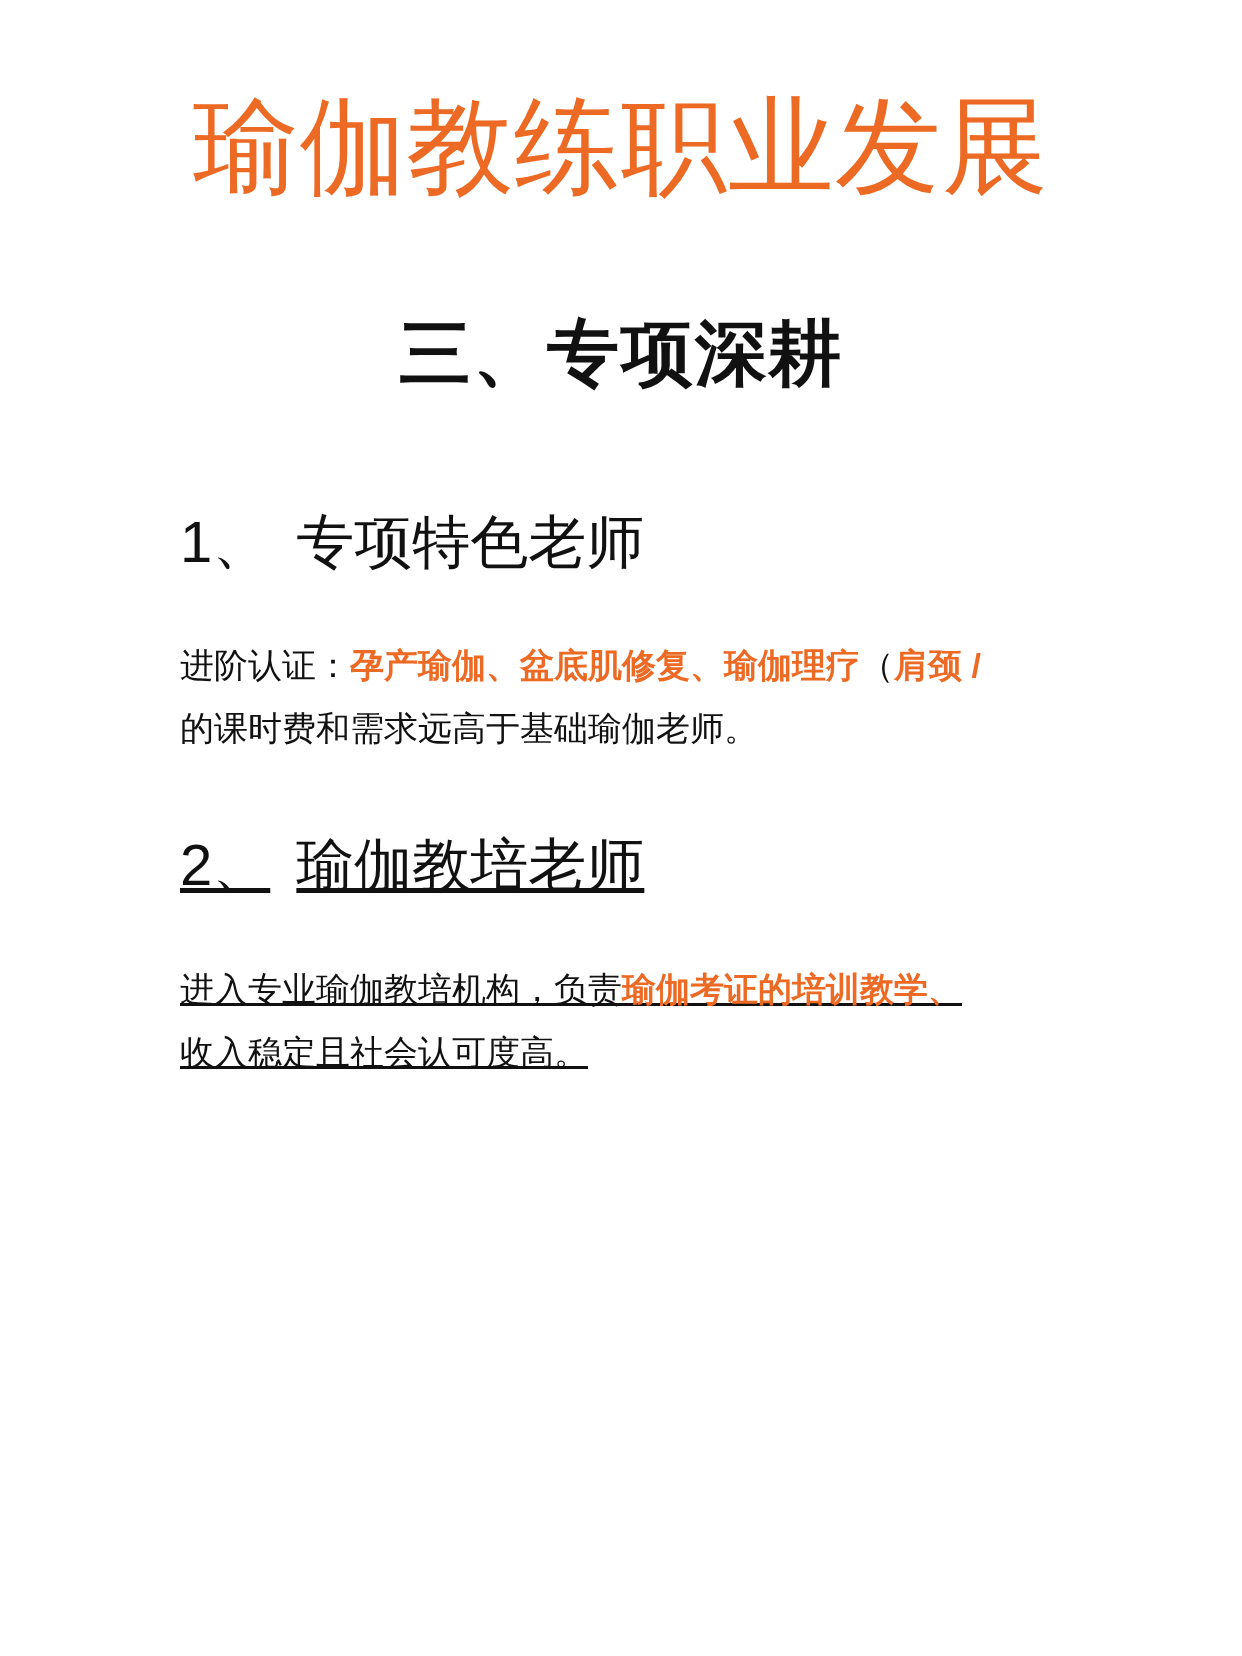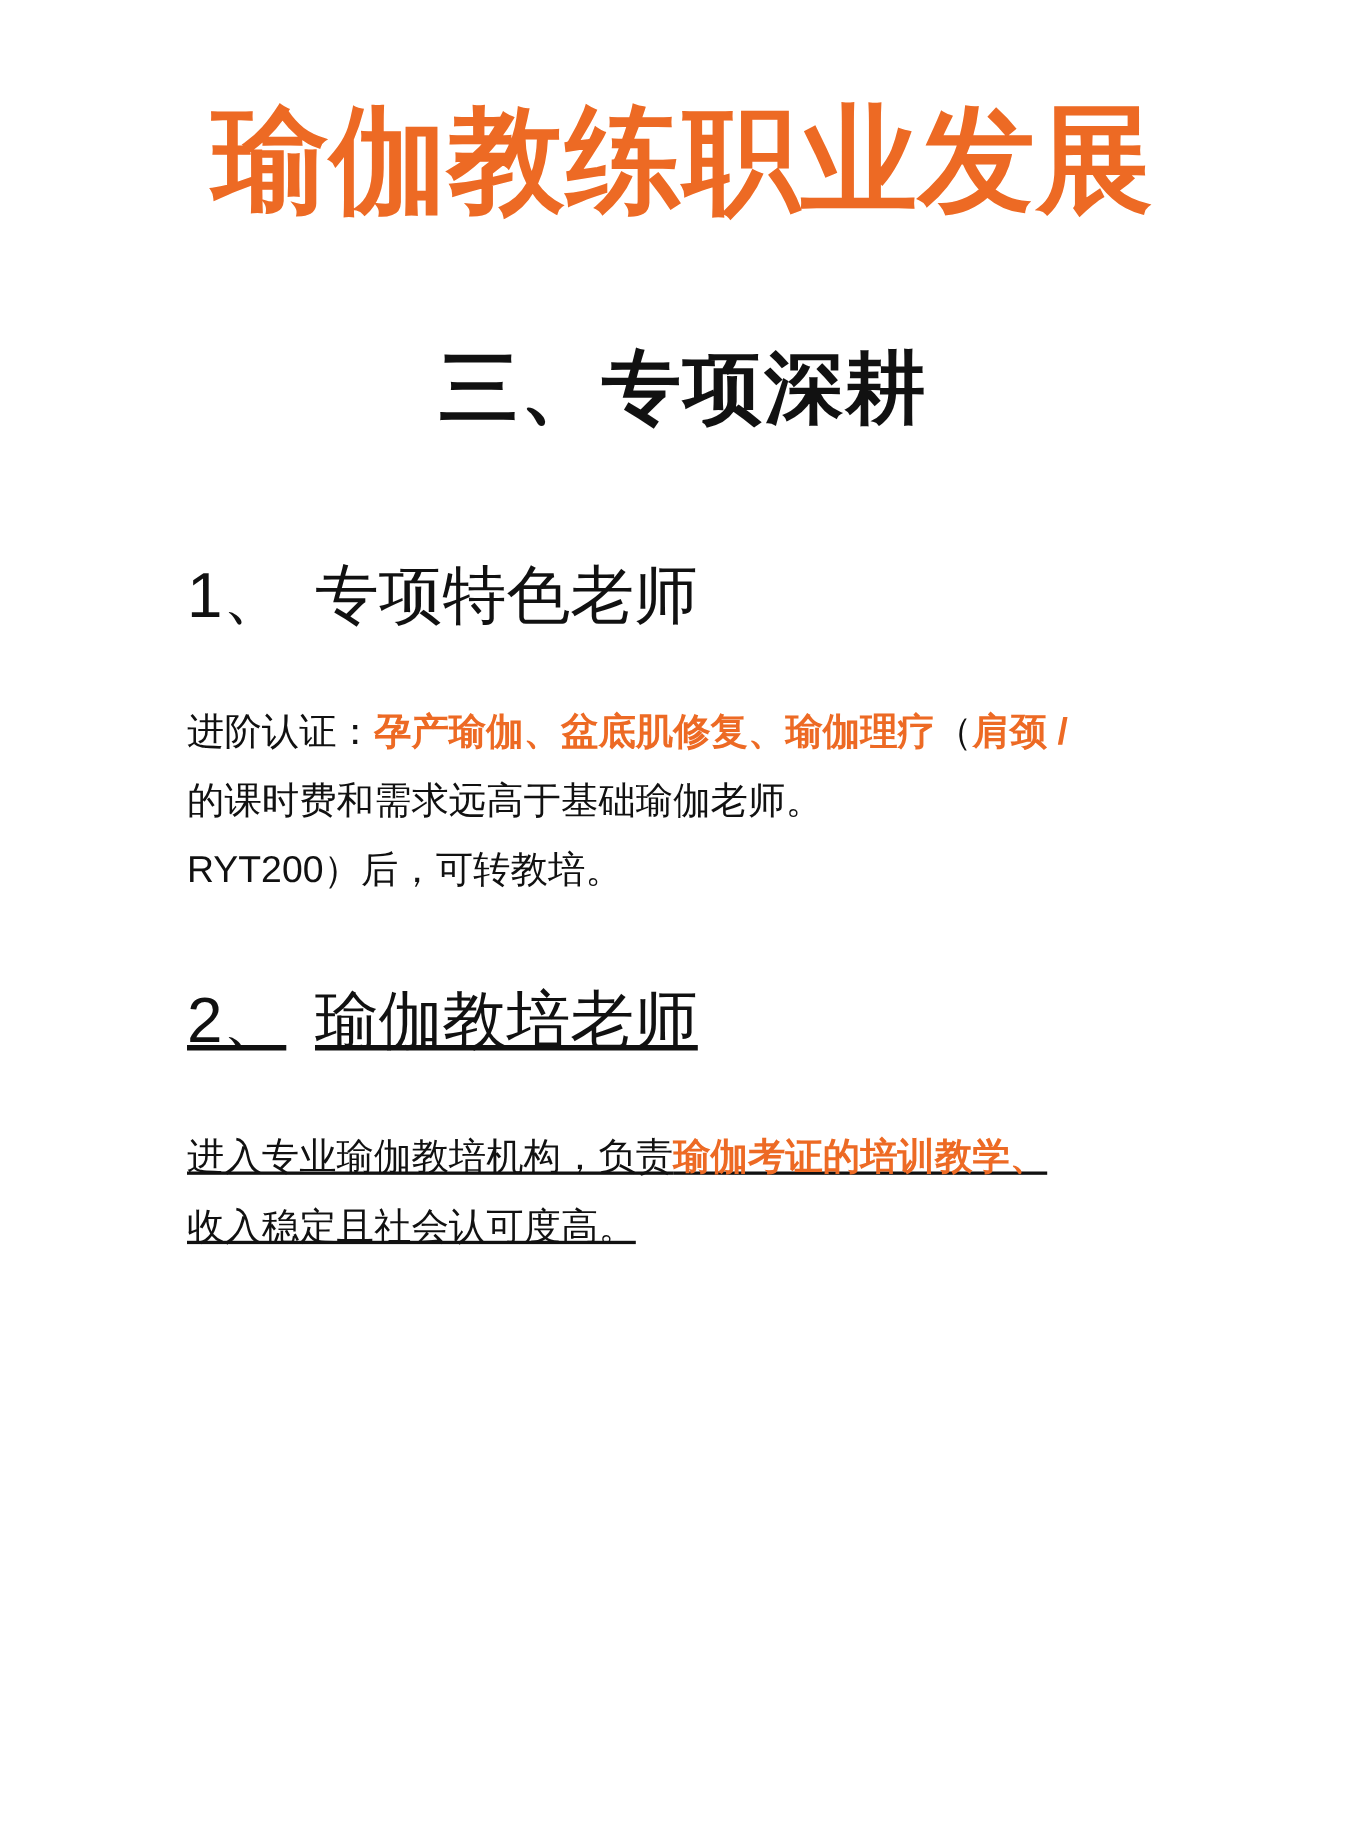--- a/index.html
+++ b/index.html
@@ -16,36 +16,36 @@
     padding: 0 170px;
     overflow: hidden;
     background: var(--background, #ffffff);
     color: var(--text, #111111);
     font-family: "Liberation Sans", sans-serif;
   }
   .title {
     margin: 83px 0 0 0;
     font-size: 106px;
     line-height: 1.2;
-    font-weight: 700;
+    font-weight: 400;
     letter-spacing: 1px;
     text-align: center;
     white-space: nowrap;
     color: var(--accent, #ED6A24);
   }
   .subtitle {
     margin: 100px 0 0 0;
     font-size: 72px;
     line-height: 1.2;
     font-weight: 900;
     letter-spacing: 2px;
     text-align: center;
     color: var(--text, #111111);
   }
-  .sec { margin: 0; }
+  .sec { margin: 10px; }
   .sec-1 { margin-top: 110px; }
   .sec-2 { margin-top: 70px; text-decoration: underline; }
   .sec-heading {
     margin: 0;
     font-size: 58px;
     line-height: 1.2;
     font-weight: 500;
     color: var(--text, #111111);
   }
   .sec-num { margin-right: 0.45em; }
@@ -74,21 +74,20 @@
 
   <h2 class="subtitle">三、专项深耕</h2>
 
   <section class="sec sec-1">
     <h3 class="sec-heading">
       <span class="sec-num">1、</span><span class="sec-label">专项特色老师</span>
     </h3>
     <p class="body-text">
         <span class="rich-line"><span>进阶认证：</span><span class="hl">孕产瑜伽、盆底肌修复、瑜伽理疗</span><span>（</span><span class="hl">肩颈 /</span></span>
         <span class="rich-line"><span>的课时费和需求远高于基础瑜伽老师。</span></span>
-        <span class="rich-line"><span>RYT200）后，可转教培。</span></span>
       </p>
   </section>
 
   <section class="sec sec-2">
     <h3 class="sec-heading">
       <span class="sec-num">2、</span><span class="sec-label">瑜伽教培老师</span>
     </h3>
     <p class="body-text">
         <span class="rich-line"><span>进入专业瑜伽教培机构，负责</span><span class="hl">瑜伽考证的培训教学、</span></span>
         <span class="rich-line"><span>收入稳定且社会认可度高。</span></span>

